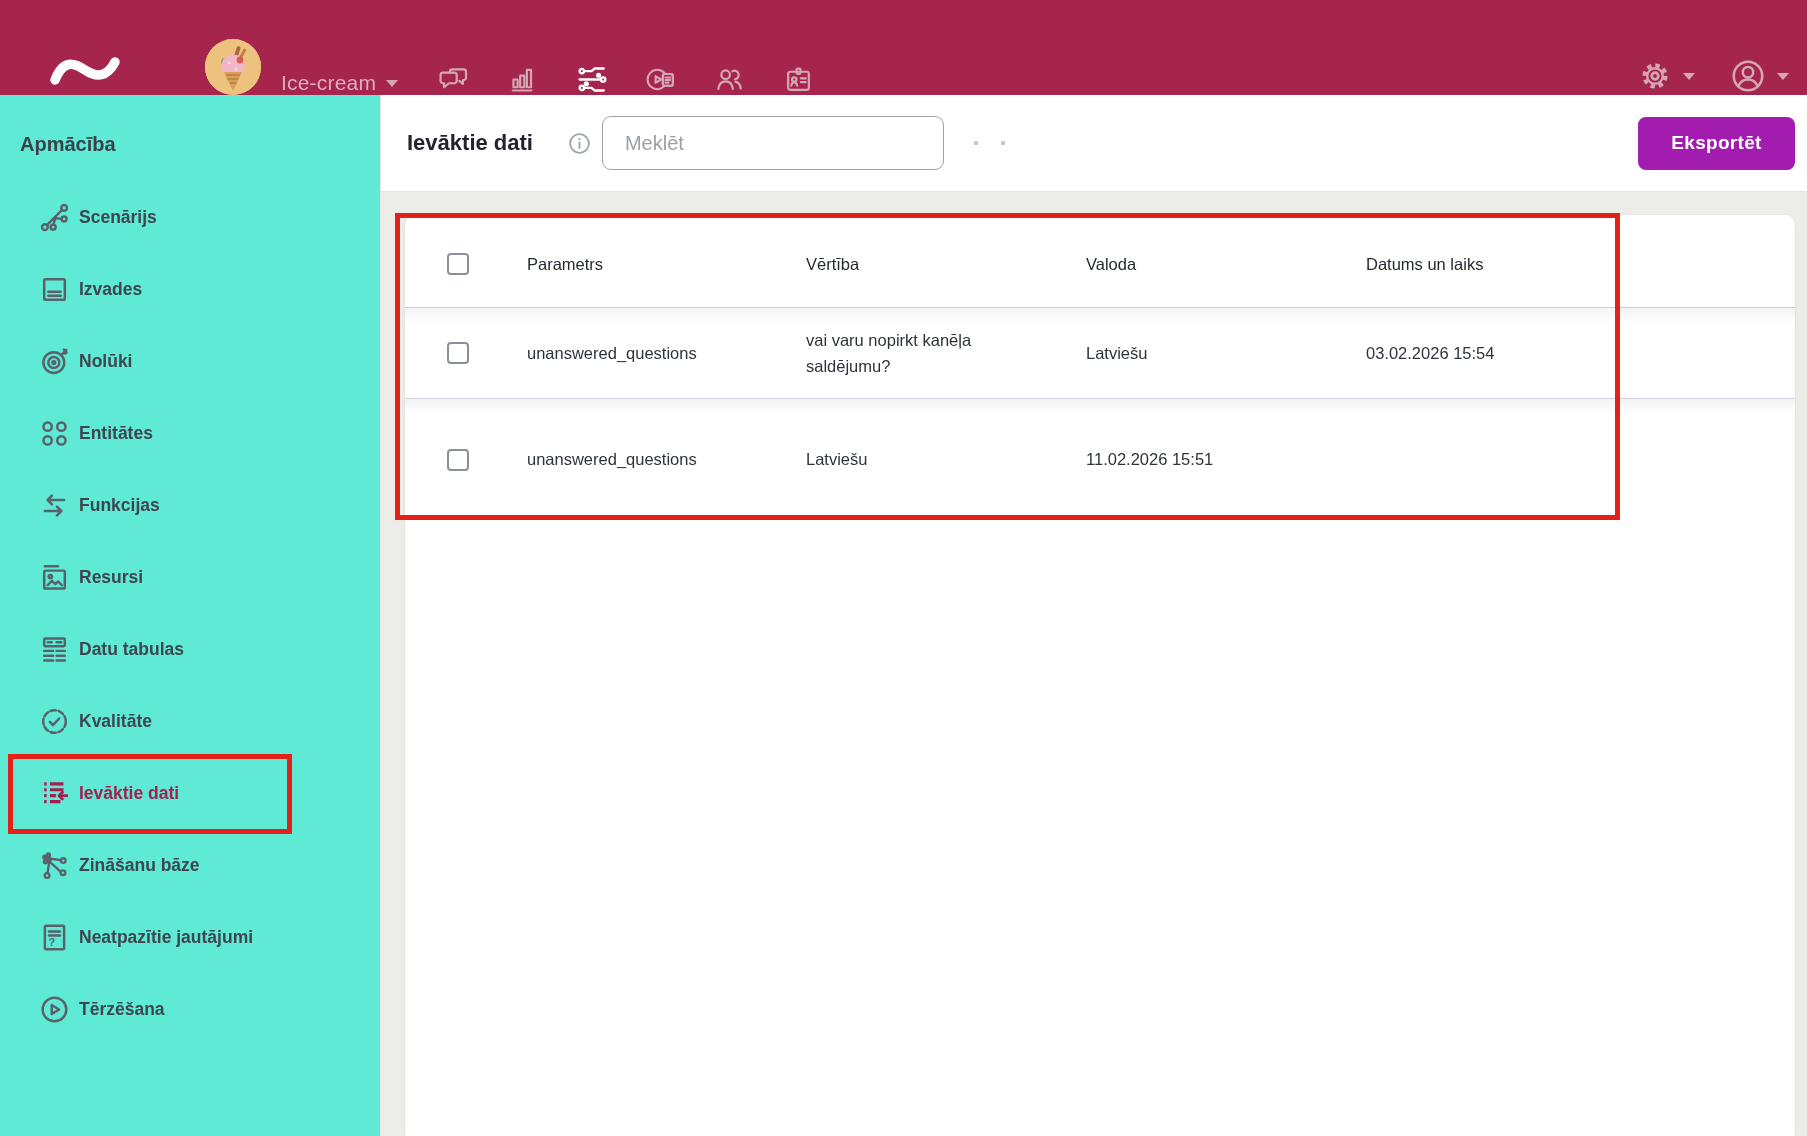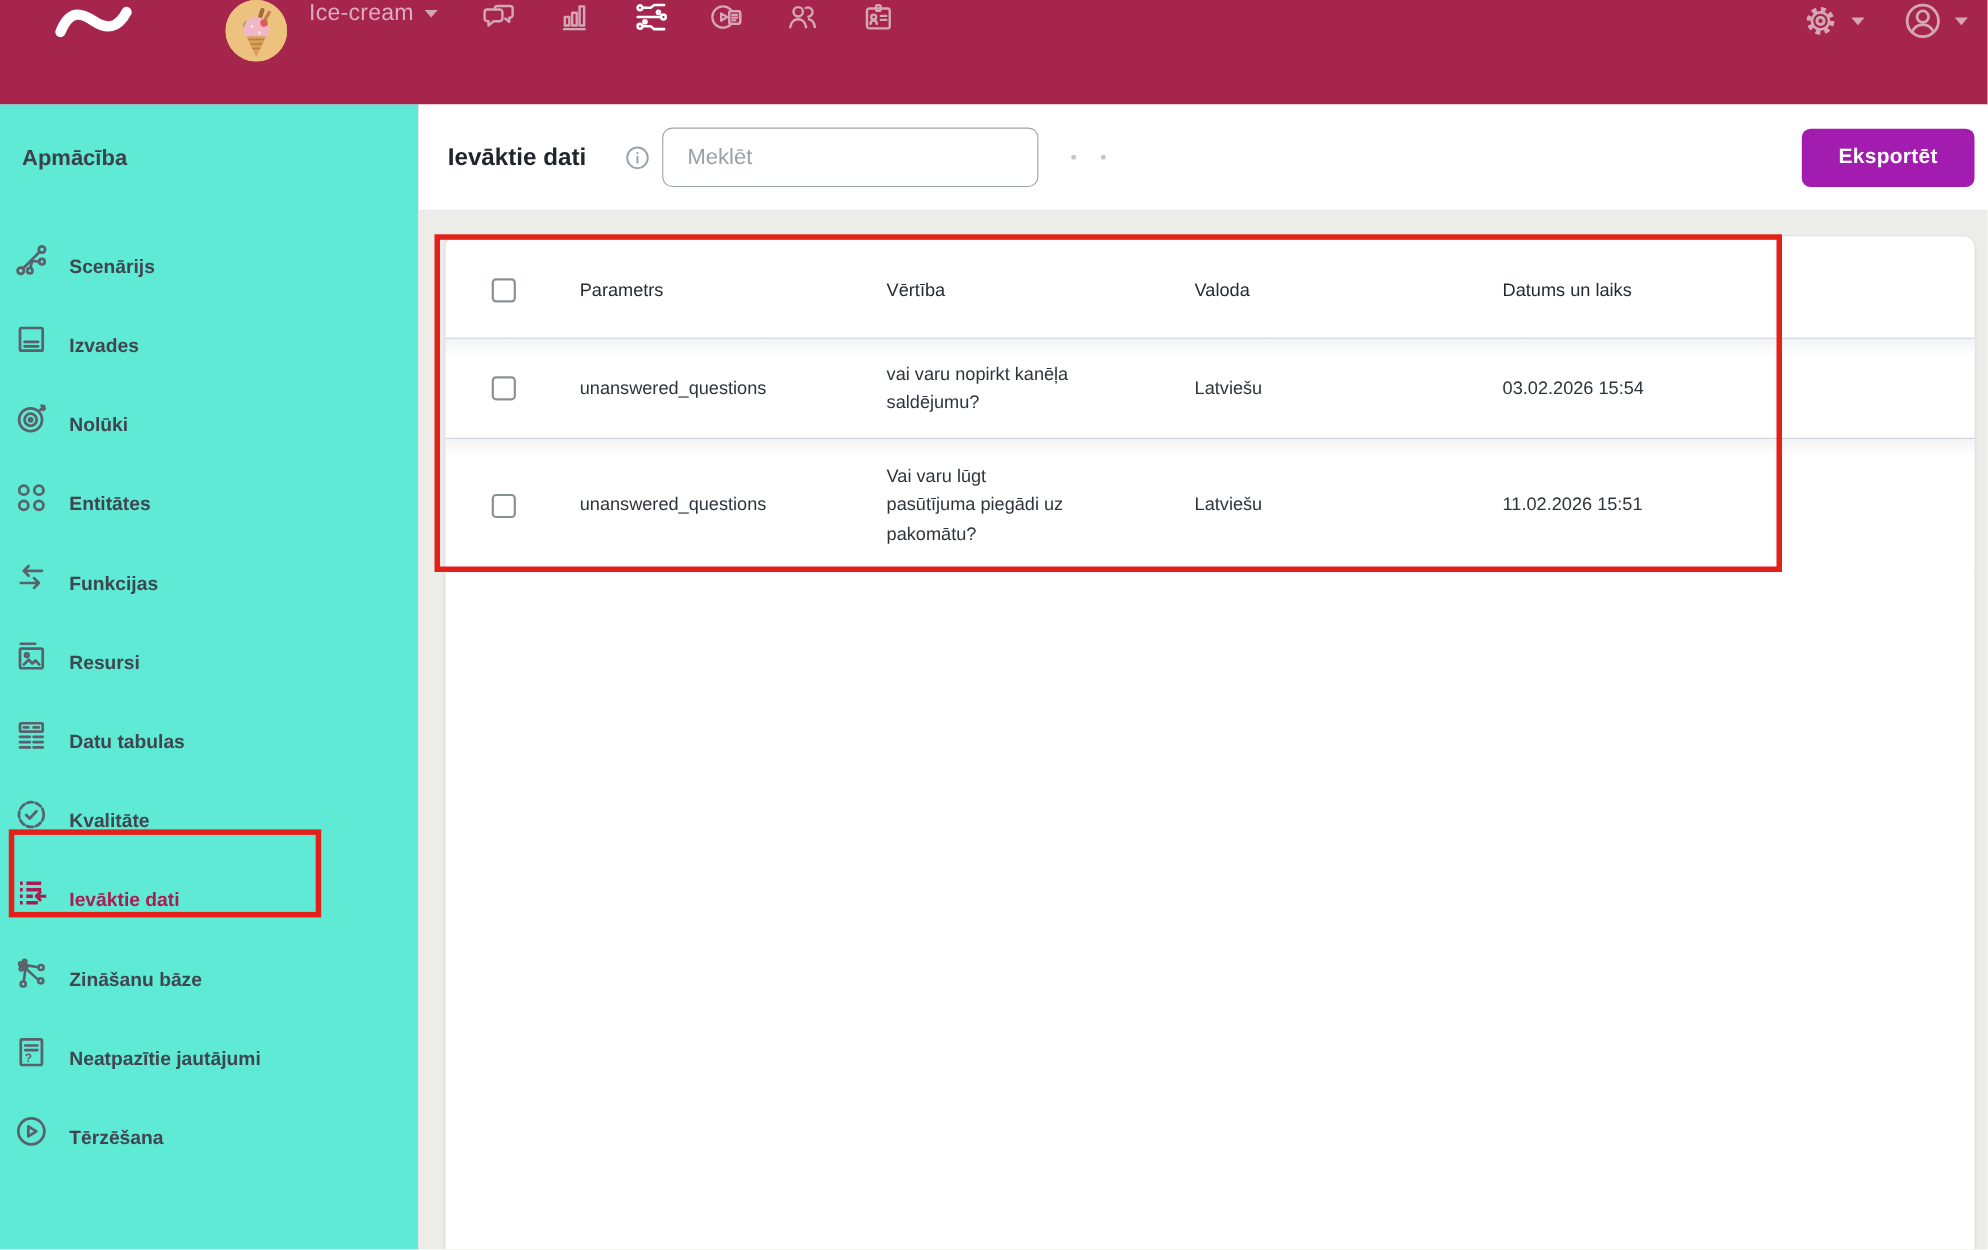--- a/index.html
+++ b/index.html
@@ -4,21 +4,21 @@
 <style>
   html,body{margin:0;padding:0;}
   body{
     width:1807px;height:1136px;position:relative;overflow:hidden;
     font-family:"Liberation Sans","DejaVu Sans",sans-serif;
     background:#ffffff;
   }
   
   .topbar{
     position:absolute;left:0;top:0;width:1807px;height:95px;
-    background:#a5254d;display:flex;align-items:flex-start;
+    background:#a5254d;display:flex;align-items:flex-end;
     padding:0 18px 0 47px;box-sizing:border-box;
   }
   .logo{width:76px;height:44px;flex:none;}
   .avatar{
     width:56px;height:56px;border-radius:50%;background:#ecc27e;
     margin-left:82px;flex:none;overflow:hidden;display:flex;align-items:center;justify-content:center;
   }
   .brand{margin-left:20px;font-size:21px;color:#ddacbd;letter-spacing:.2px;cursor:default;}
   .caret{width:0;height:0;border-left:6px solid transparent;border-right:6px solid transparent;
     border-top:7px solid #d5a6b6;display:inline-block;margin-left:10px;flex:none;}
@@ -29,21 +29,21 @@
   .spacer{flex:1;}
   .rightgrp{display:flex;align-items:center;gap:8px;}
   .rightgrp .grp{display:flex;align-items:center;margin-left:26px;}
   
   .sidebar{
     position:absolute;left:0;top:95px;width:381px;bottom:0;background:#5eead4;
     border-right:1px solid #e4e4e2;box-sizing:border-box;
   }
   .section-label{position:absolute;top:38px;left:20px;font-size:20px;font-weight:600;color:#3c424a;}
   .side-list{position:absolute;top:86px;left:0;right:1px;list-style:none;margin:0;padding:0;}
-  .side-item{height:72px;display:flex;align-items:flex-end;padding-left:12px;gap:18px;cursor:pointer;position:relative;}
+  .side-item{height:72px;display:flex;align-items:center;padding-left:38px;gap:8px;cursor:pointer;position:relative;}
   .s-icon{width:33px;height:33px;color:#59626b;flex:none;display:block;}
   .s-label{font-size:17.5px;font-weight:600;color:#3f4650;}
   .side-item.active .s-icon,{color:#a81d50;}
   .side-item.active .s-icon{color:#a81d50;}
   .side-item.active .s-label{color:#a81d50;}
   .annotation-side{
     position:absolute;left:8px;top:-3px;width:284px;height:80px;
     border:5px solid #e32119;box-sizing:border-box;pointer-events:none;z-index:6;
   }
   
@@ -347,22 +347,19 @@
 saldējumu?</div>
         <div>Latviešu</div>
         <div>03.02.2026 15:54</div>
       </div>
 
       <div class="tgrid trow row-1">
         <div>
             <div class="checkbox"></div>
           </div>
         <div>unanswered_questions</div>
-        <div class="cell-value">Vai varu lūgt
-pasūtījuma piegādi uz
-pakomātu?</div>
         <div>Latviešu</div>
         <div>11.02.2026 15:51</div>
       </div>
 
     </div>
   </div>
 </div>
 
 </body></html>

